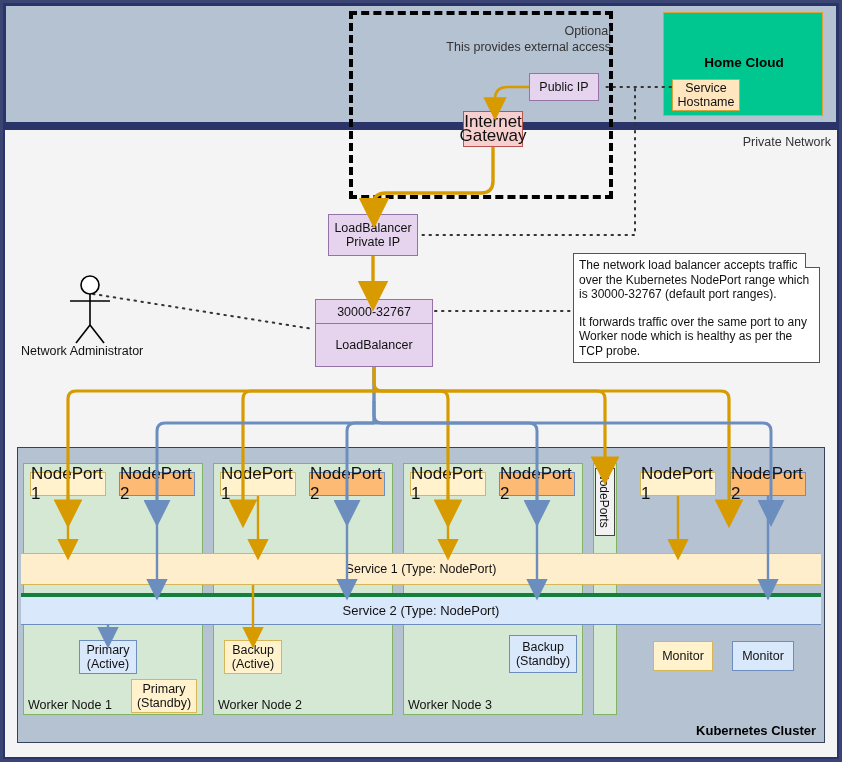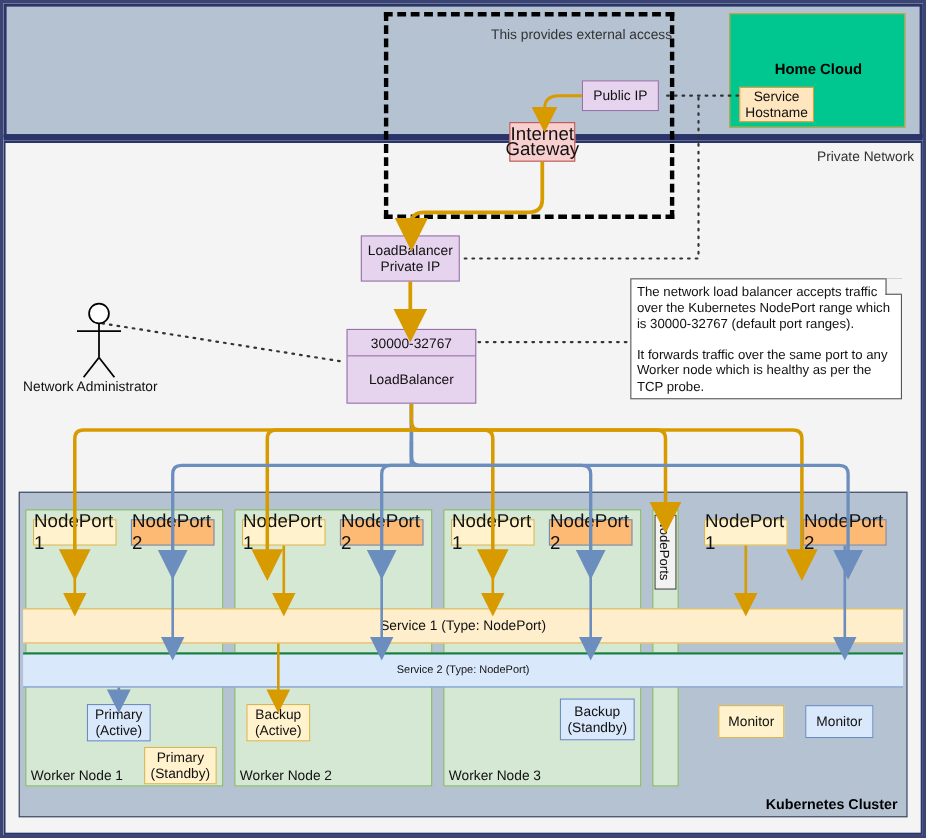--- a/index.html
+++ b/index.html
@@ -44,22 +44,22 @@
   
   #cluster{left:14px;top:444px;width:808px;height:296px;background:#b4c2d2;border:1.5px solid #36415c;}
   #cluster-label{right:8px;bottom:4px;font-size:13px;font-weight:bold;color:#000;}
   .wnode{position:absolute;background:#d5e8d4;border:1px solid #82b366;}
   .wnode-label{position:absolute;left:4px;bottom:2px;font-size:12.5px;color:#111;}
   .npbox{position:absolute;height:24px;display:flex;align-items:center;justify-content:center;font-size:17px;color:#111;}
   .np-orange{background:#fff2cc;border:1.5px solid #d6b656;}
   .np-blue{background:#fdba74;border:1.5px solid #6c8ebf;}
   #svc1{left:18px;top:550px;width:800px;height:32px;background:#ffeecc;border-top:1px solid #d6b656;border-bottom:1px solid #d6b656;
         display:flex;align-items:center;justify-content:center;font-size:12.5px;color:#111;}
-  #svc2{left:18px;top:590px;width:800px;height:32px;background:#dae8fc;border-top:2px solid #15803d;border-bottom:1px solid #6c8ebf;
-        display:flex;align-items:center;justify-content:center;font-size:10px;color:#111;}
+  #svc2{left:18px;top:590px;width:800px;height:32px;background:#dae8fc;border-top:4px solid #15803d;border-bottom:1px solid #6c8ebf;
+        display:flex;align-items:center;justify-content:center;font-size:13px;color:#111;}
   .pod{position:absolute;display:flex;align-items:center;justify-content:center;text-align:center;
        font-size:12.5px;line-height:14px;color:#111;}
   .pod-blue{background:#dae8fc;border:1.5px solid #6c8ebf;}
   .pod-orange{background:#fff2cc;border:1.5px solid #d6b656;}
   #nodeports-strip{left:590px;top:460px;width:24px;height:252px;background:#d5e8d4;border:1px solid #82b366;}
   #nodeports-tag{left:592px;top:465px;width:20px;height:68px;background:#f2f2f2;border:1.5px solid #444;}
   #nodeports-tag span{display:block;white-space:nowrap;font-size:12px;color:#111;
         transform:rotate(90deg);transform-origin:left top;position:absolute;left:15px;top:2px;}
   svg.overlay{position:absolute;left:0;top:0;width:842px;height:762px;pointer-events:none;}
 </style>
@@ -69,20 +69,21 @@
 <div id="canvas">
 
   <div class="abs" id="public-band"></div>
   <div class="abs" id="public-band-shadow"></div>
 
   <div class="abs" id="private-net"></div>
   <div class="abs" id="private-net-label">Private Network</div>
 
   <div class="abs" id="optional-box"></div>
   <div class="abs" id="optional-text">
+    <div>Optional</div>
     <div>This provides external access</div>
   </div>
 
   <div class="abs" id="home-cloud">
     <div class="abs" id="home-cloud-title">Home Cloud</div>
     <div class="abs" id="svc-hostname">Service<br>Hostname</div>
   </div>
 
   <div class="abs pbox" id="public-ip">Public IP</div>
   <div class="abs" id="internet-gw">Internet<br>Gateway</div>

